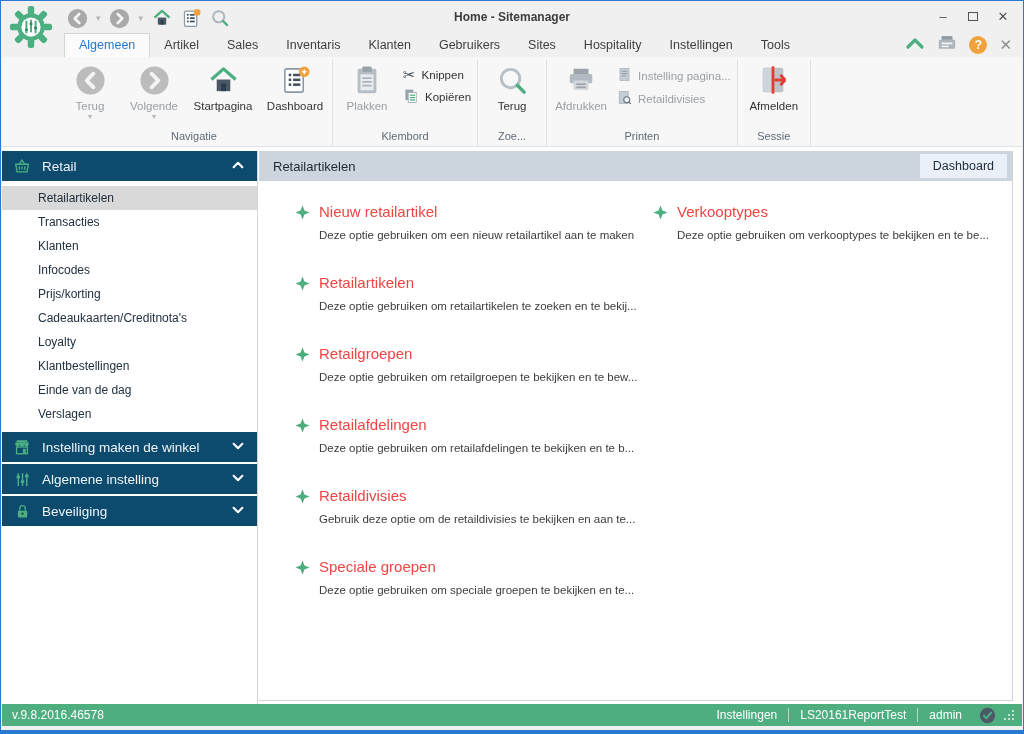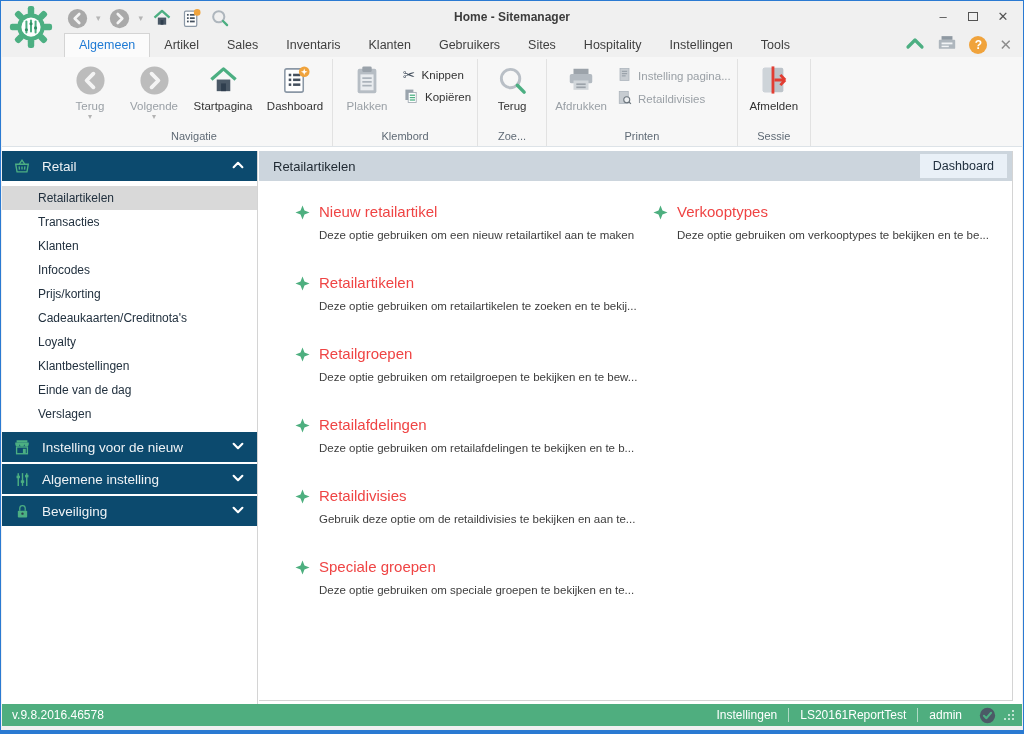--- a/index.html
+++ b/index.html
@@ -397,21 +397,21 @@
       </div>
       <div class="side-section">
         <span class="sicon">
           <svg viewBox="0 0 20 20" width="18" height="18">
               <rect x="4" y="2.5" width="12" height="2.5" fill="#4caf82"></rect>
               <path d="M2.5 5 h15 v2 a2.5 2.5 0 0 1 -5 0 a2.5 2.5 0 0 1 -5 0 a2.5 2.5 0 0 1 -5 0 z" fill="#4caf82"></path>
               <rect x="4" y="10" width="12" height="7.5" fill="none" stroke="#4caf82" stroke-width="1.5"></rect>
               <rect x="11" y="12" width="3.2" height="5.5" fill="#4caf82"></rect>
             </svg>
         </span>
-        <span>Instelling voor de nieuw</span>
+        <span>Instelling maken de winkel</span>
         <span class="chev">
           <svg viewBox="0 0 16 16" width="14" height="14">
               <path d="M3 5.5 L8 10.5 L13 5.5" stroke="#fff" stroke-width="2.4" fill="none" stroke-linecap="round" stroke-linejoin="round"></path>
             </svg>
         </span>
       </div>
       <div class="side-section">
         <span class="sicon">
           <svg viewBox="0 0 20 20" width="17" height="17" stroke="#4caf82">
               <g stroke-width="1.7">

